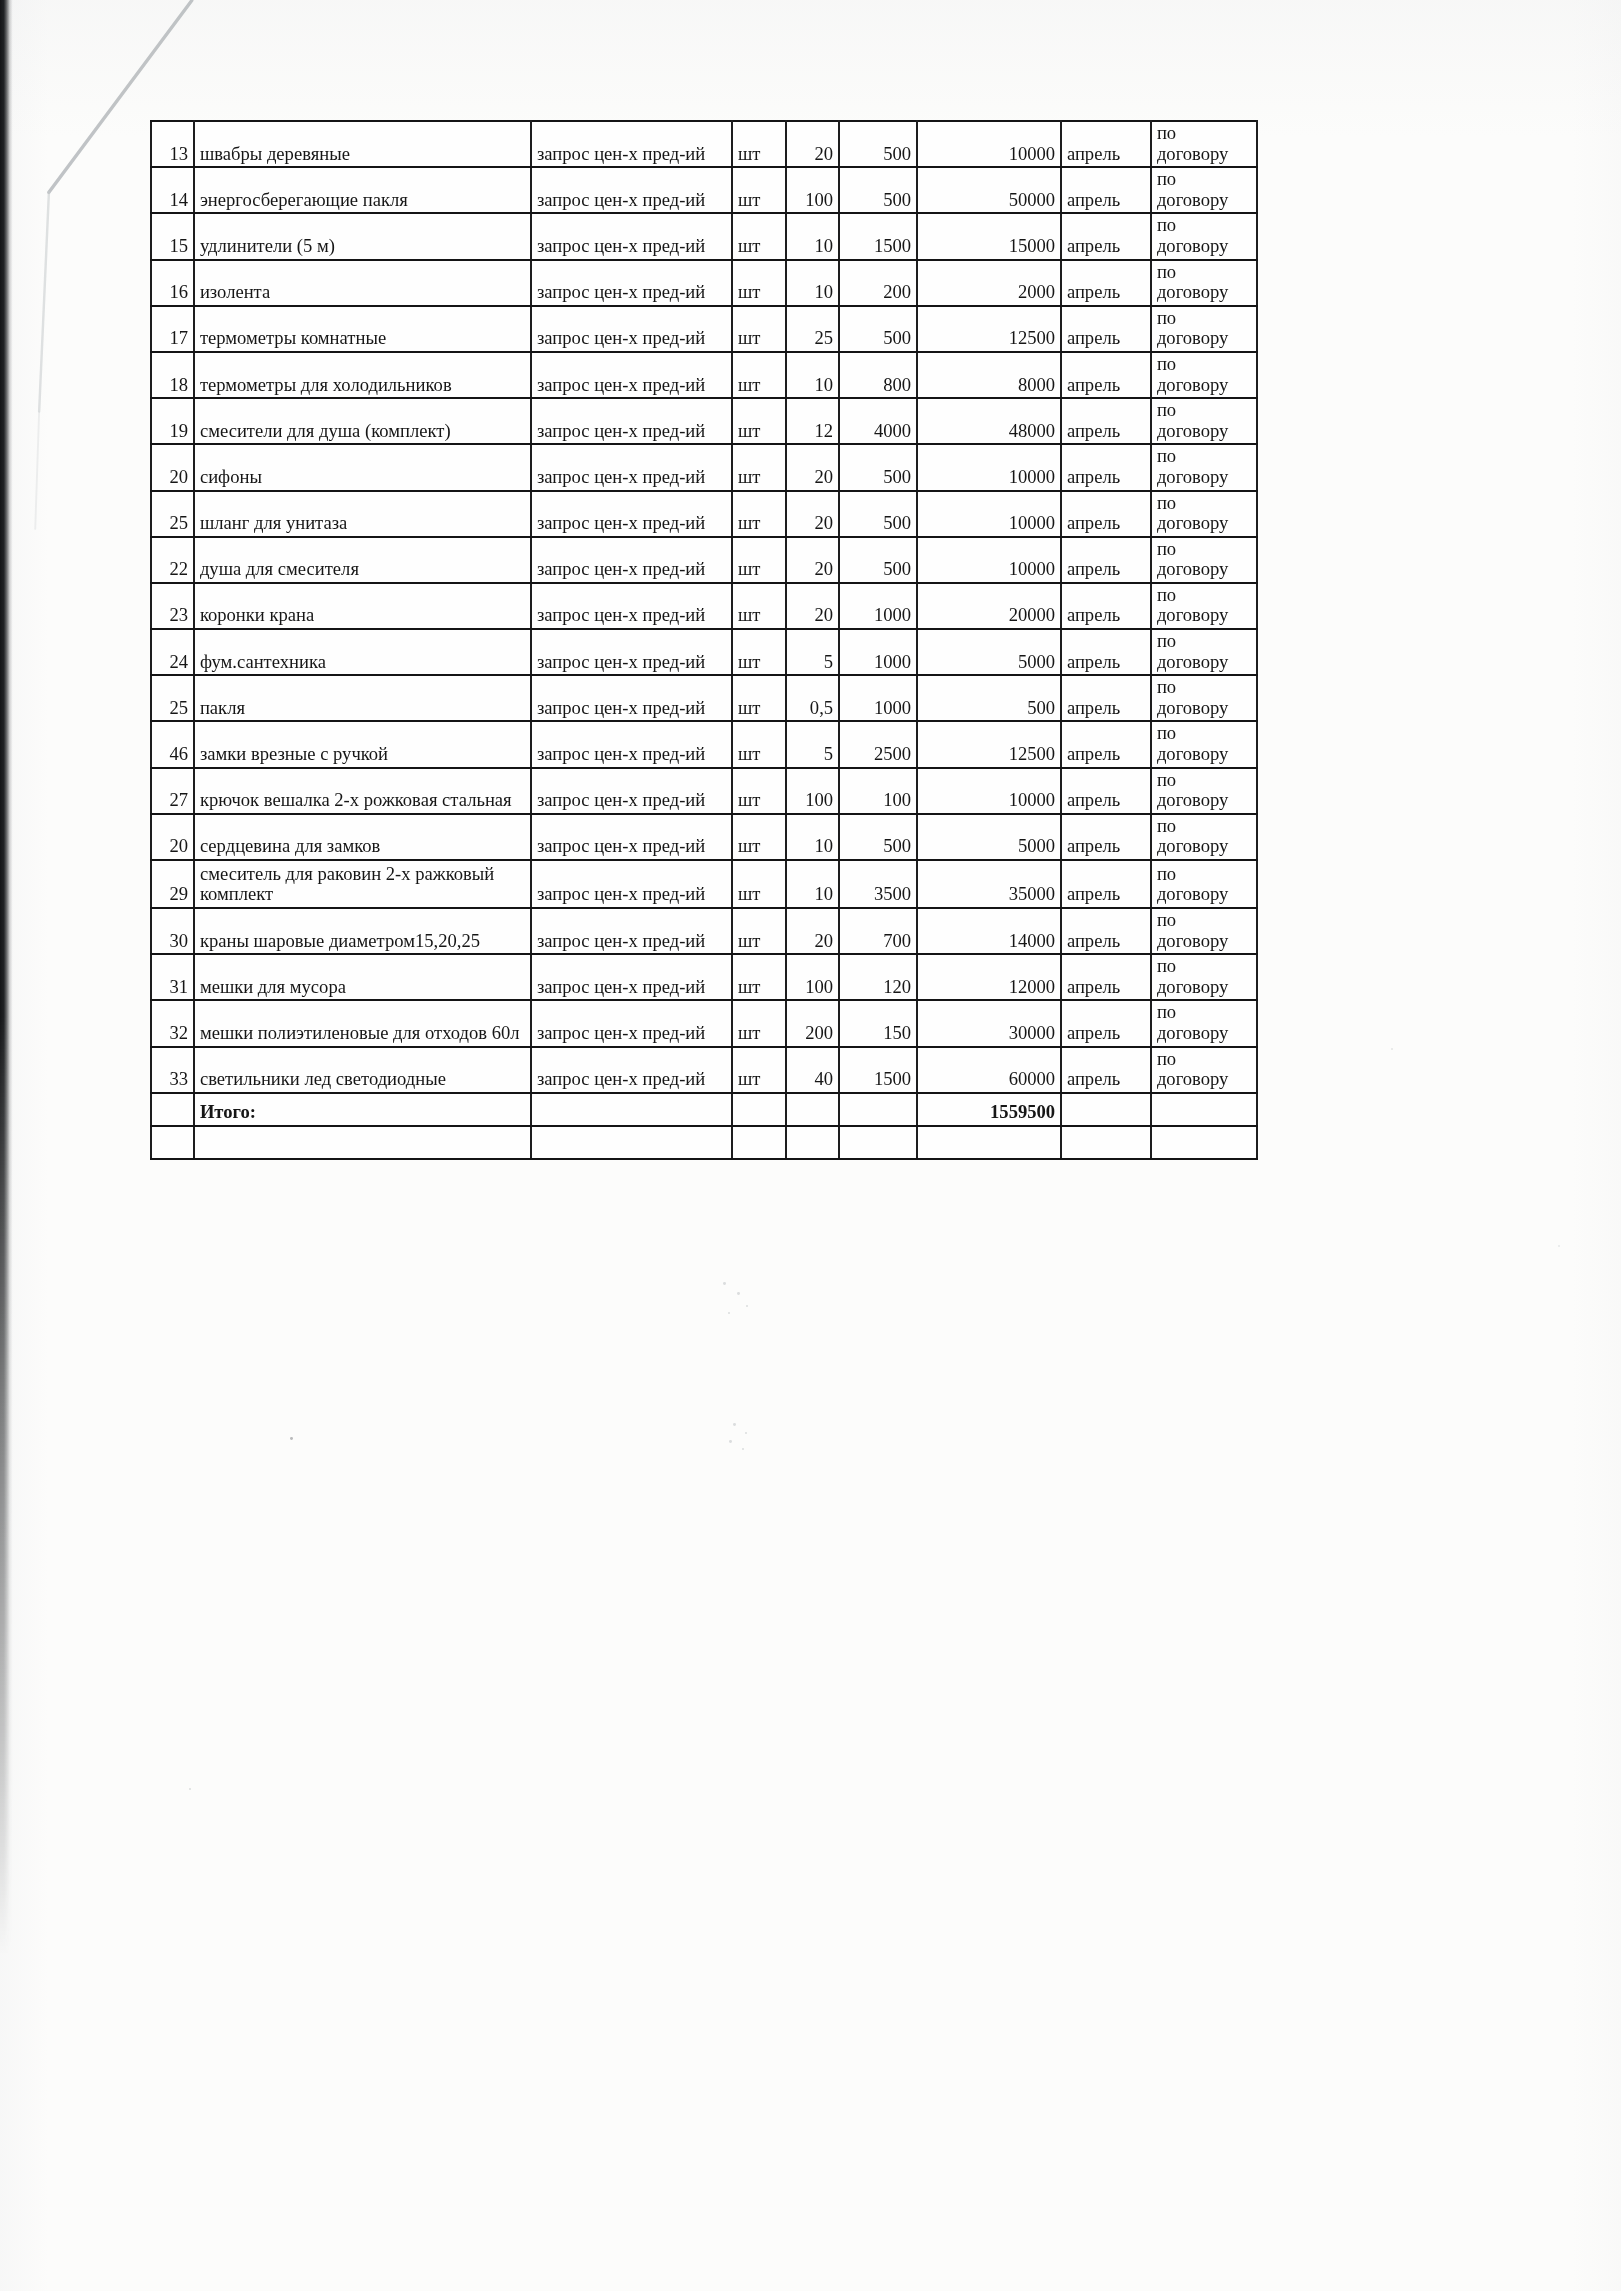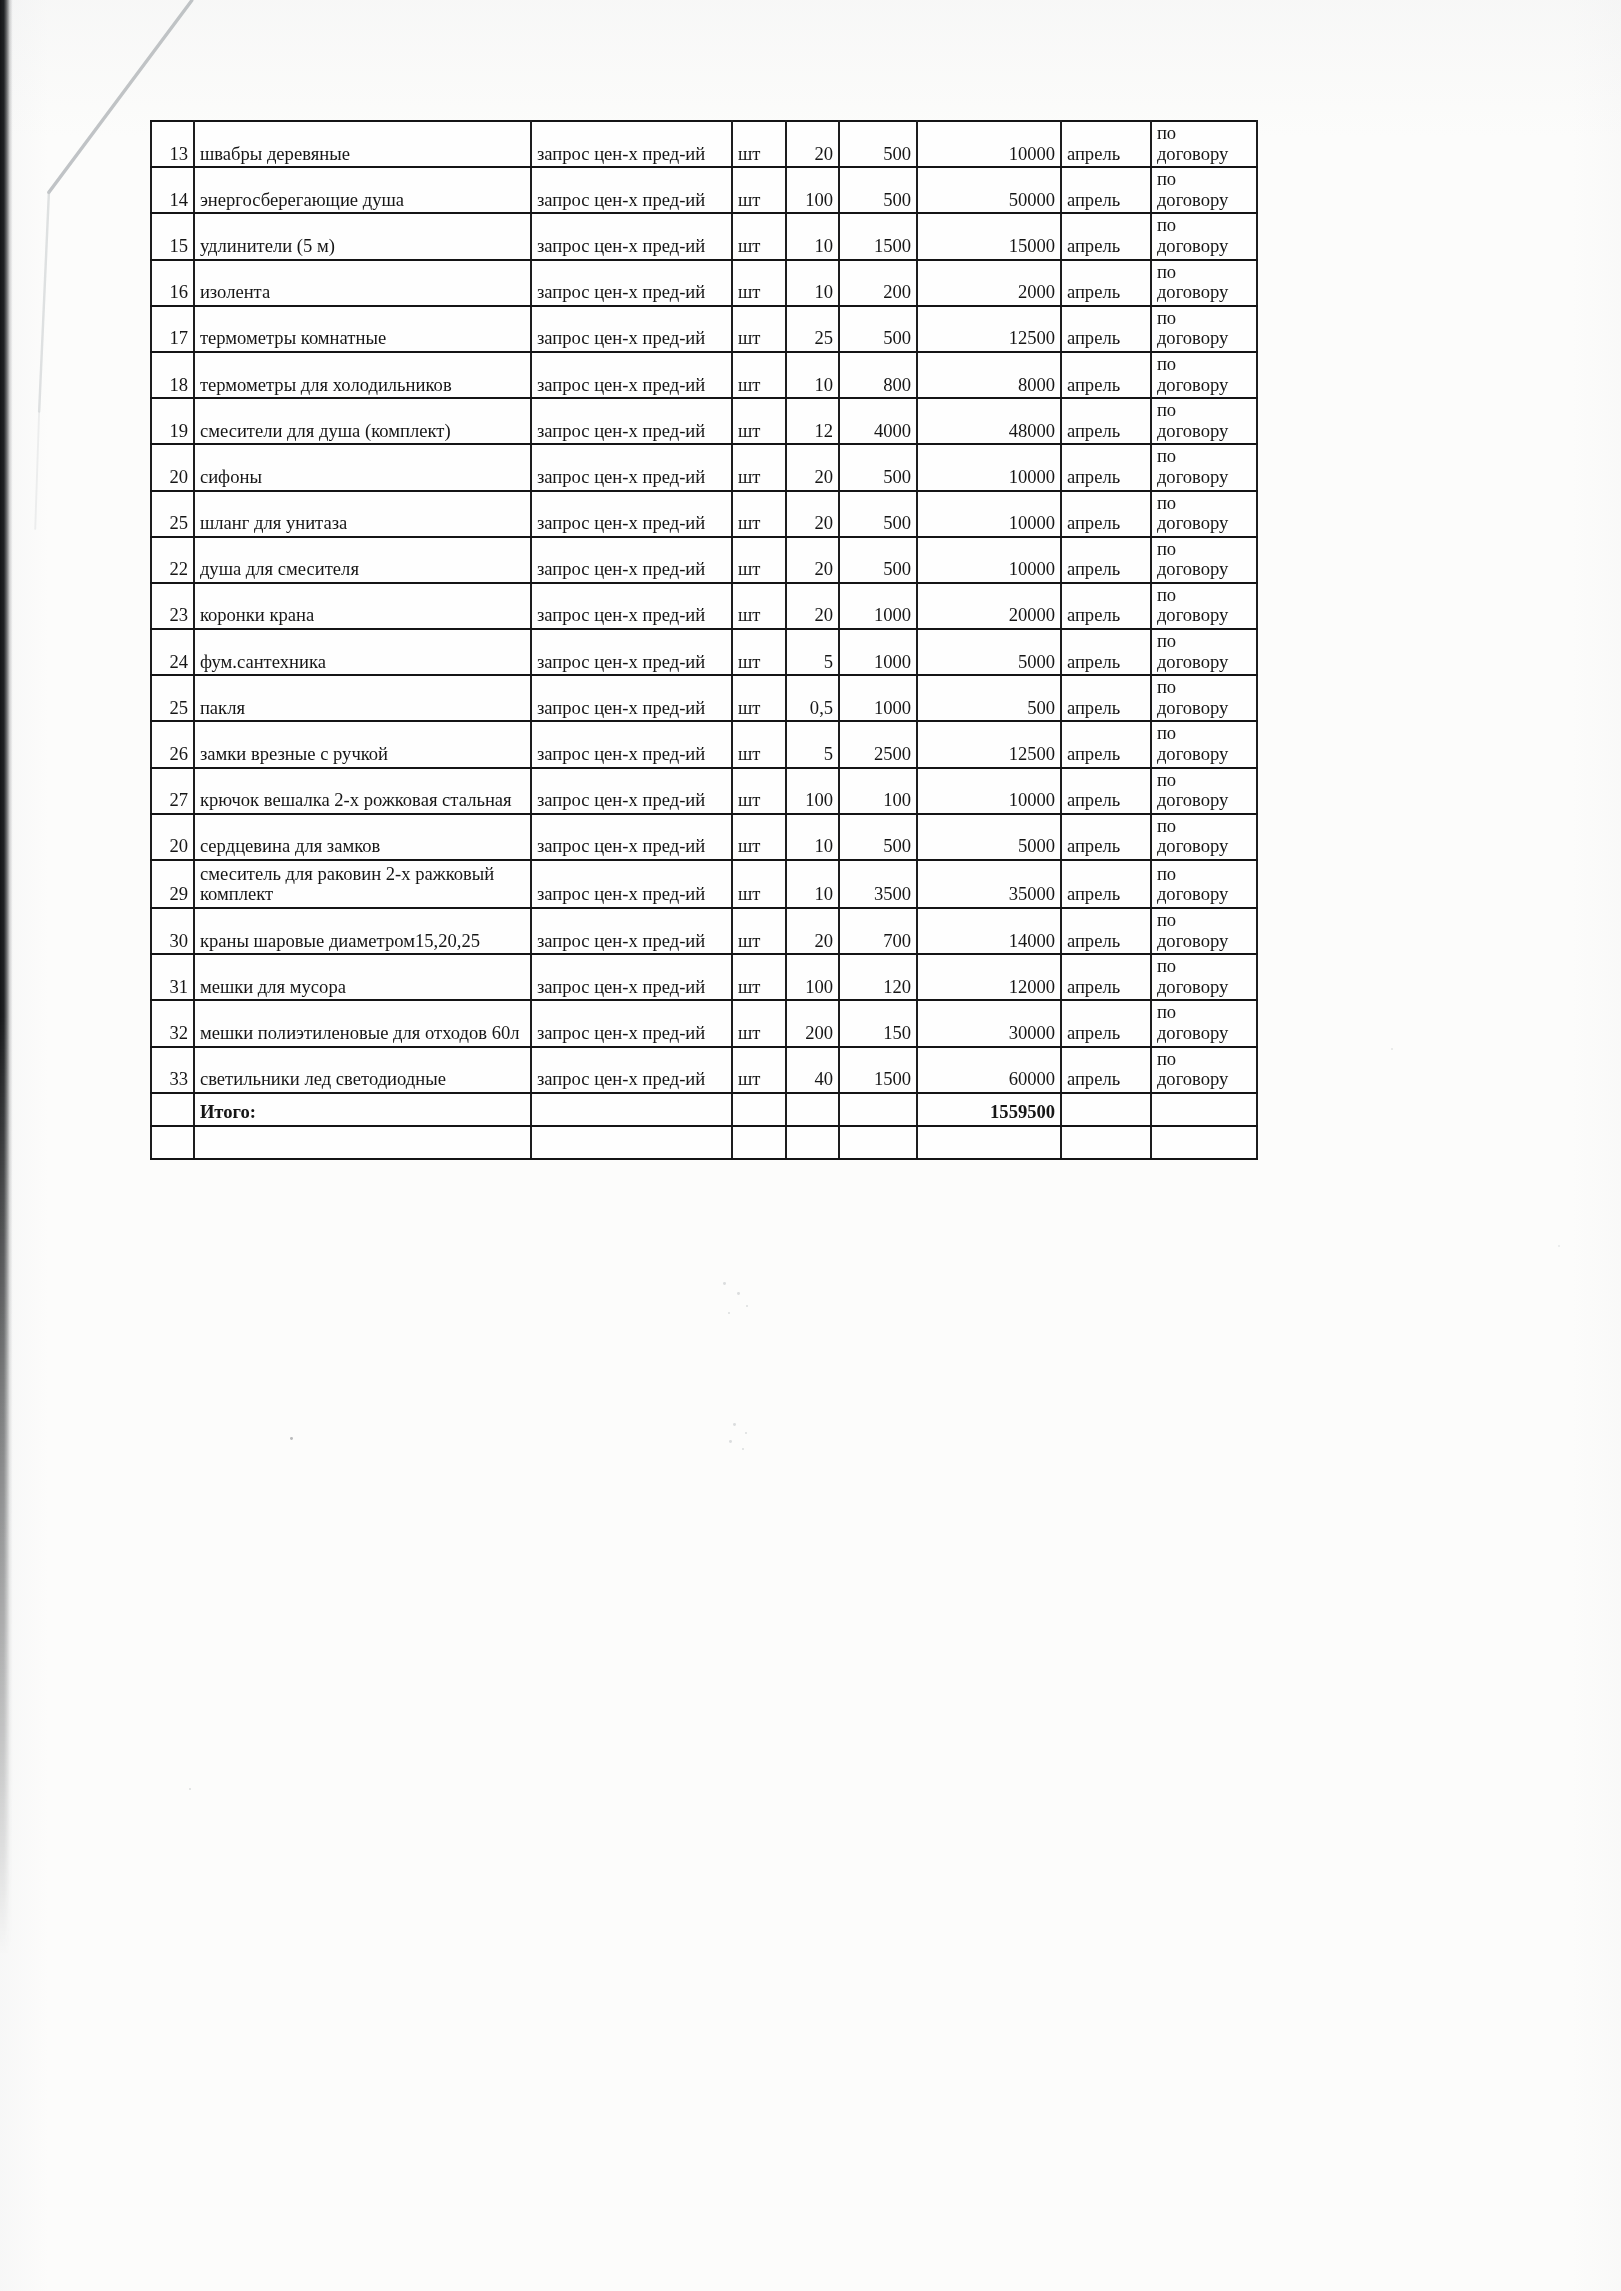--- a/index.html
+++ b/index.html
@@ -103,21 +103,21 @@
     <td class="c-method">запрос цен-х пред-ий</td>
     <td class="c-unit">шт</td>
     <td class="c-qty">20</td>
     <td class="c-price">500</td>
     <td class="c-total">10000</td>
     <td class="c-month">апрель</td>
     <td class="c-terms">по договору</td>
   </tr>
       <tr>
     <td class="c-no">14</td>
-    <td class="c-name">энергосберегающие душа</td>
+    <td class="c-name">энергосберегающие пакля</td>
     <td class="c-method">запрос цен-х пред-ий</td>
     <td class="c-unit">шт</td>
     <td class="c-qty">100</td>
     <td class="c-price">500</td>
     <td class="c-total">50000</td>
     <td class="c-month">апрель</td>
     <td class="c-terms">по договору</td>
   </tr>
       <tr>
     <td class="c-no">15</td>
@@ -234,21 +234,21 @@
     <td class="c-name">пакля</td>
     <td class="c-method">запрос цен-х пред-ий</td>
     <td class="c-unit">шт</td>
     <td class="c-qty">0,5</td>
     <td class="c-price">1000</td>
     <td class="c-total">500</td>
     <td class="c-month">апрель</td>
     <td class="c-terms">по договору</td>
   </tr>
       <tr>
-    <td class="c-no">26</td>
+    <td class="c-no">46</td>
     <td class="c-name">замки врезные с ручкой</td>
     <td class="c-method">запрос цен-х пред-ий</td>
     <td class="c-unit">шт</td>
     <td class="c-qty">5</td>
     <td class="c-price">2500</td>
     <td class="c-total">12500</td>
     <td class="c-month">апрель</td>
     <td class="c-terms">по договору</td>
   </tr>
       <tr>

